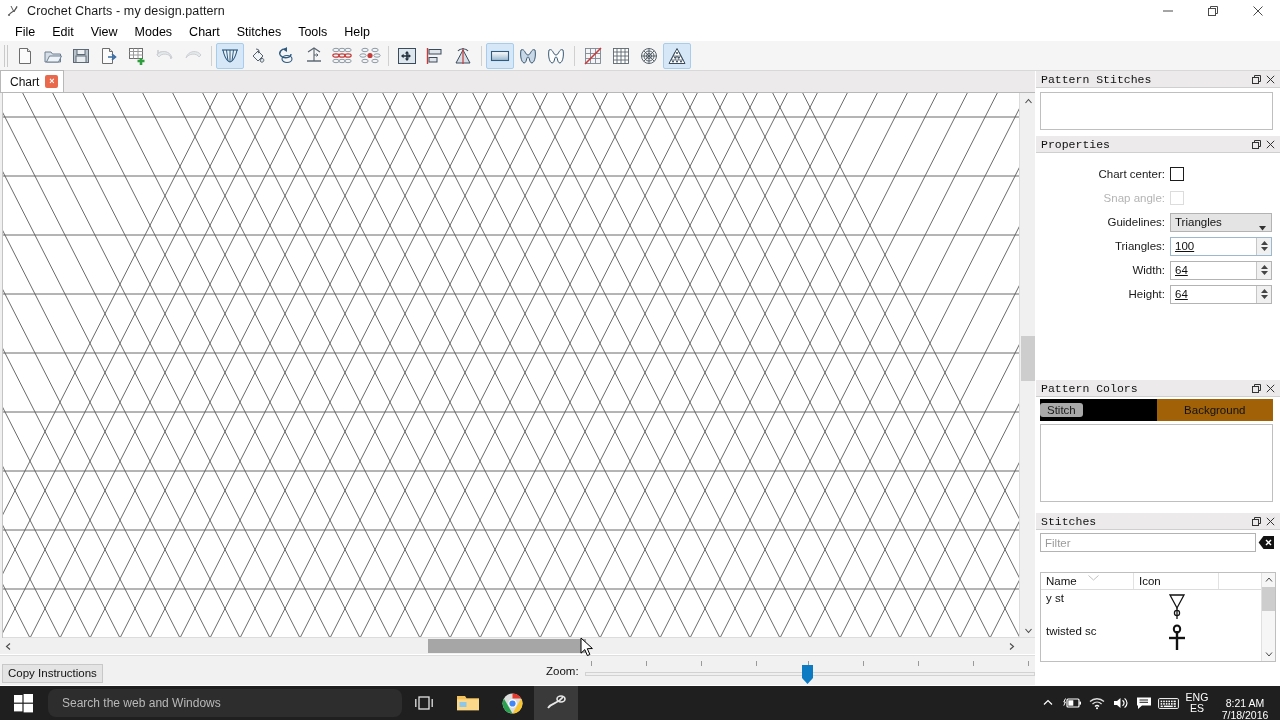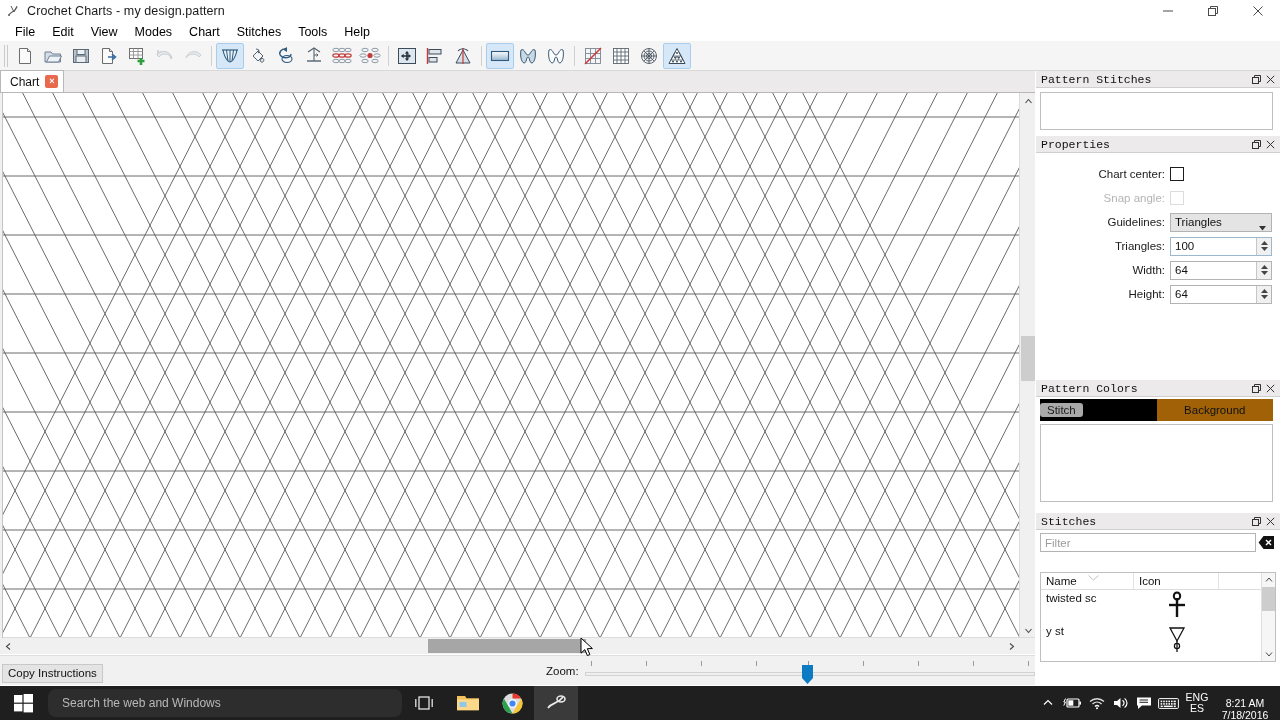--- a/index.html
+++ b/index.html
@@ -166,21 +166,21 @@
   .pcheck.dis { border-color: #dcdcdc; }
   .pselect {
     width: 102px; height: 19px; background: #e4e4e4; border: 1px solid #b3b3b3;
     display: flex; align-items: center; padding-left: 4px; font-size: 11.5px; color: #111;
     position: relative;
   }
   .pselect .caret { position: absolute; right: 5px; top: 7px; }
   .pspin {
     width: 102px; height: 19px; background: #fff; border: 1px solid #9bb8cf;
     display: flex; align-items: center; font-size: 11.5px; color: #111;
-    position: relative; padding-left: 4px;
+    position: relative; padding-left: 4px; text-decoration: underline;
   }
   .pspin.plain { border-color: #b3b3b3; }
   .spin-btns {
     position: absolute; right: 0; top: 0; width: 15px; height: 17px;
     background: #f0f0f0; border-left: 1px solid #c6c6c6;
     display: flex; flex-direction: column; align-items: center; justify-content: center; gap: 2px;
   }
 
   
   .pc-body { background:#fff; padding: 2px 7px 6px 4px; }
@@ -841,36 +841,36 @@
         <div class="st-head">
           <div class="st-th name">Name</div>
           <div class="st-th icon">Icon</div>
           <div class="st-sort">
             <svg width="11" height="6" viewBox="0 0 11 6">
                 <path d="M0.5 0.5 L5.5 5 L10.5 0.5" fill="none" stroke="#c0c0c0" stroke-width="1"></path>
               </svg>
           </div>
         </div>
         <div class="st-row">
+          <div class="st-name">y st</div>
+          <div class="st-icon">
+            <svg width="22" height="30" viewBox="0 0 22 30">
+              <path d="M4 4 L18 4 L11 17 z" fill="none" stroke="#111" stroke-width="1.3"></path>
+              <line x1="11" y1="17" x2="11" y2="28" stroke="#111" stroke-width="1.3"></line>
+              <circle cx="11" cy="22" r="2.6" fill="none" stroke="#111" stroke-width="1.2"></circle>
+            </svg>
+          </div>
+        </div>
+        <div class="st-row">
           <div class="st-name">twisted sc</div>
           <div class="st-icon">
             <svg width="22" height="30" viewBox="0 0 22 30">
               <ellipse cx="11" cy="5" rx="3.2" ry="3.6" fill="none" stroke="#111" stroke-width="2"></ellipse>
               <line x1="11" y1="7" x2="11" y2="26" stroke="#111" stroke-width="2.4"></line>
               <line x1="3" y1="14" x2="19" y2="14" stroke="#111" stroke-width="2.4"></line>
-            </svg>
-          </div>
-        </div>
-        <div class="st-row">
-          <div class="st-name">y st</div>
-          <div class="st-icon">
-            <svg width="22" height="30" viewBox="0 0 22 30">
-              <path d="M4 4 L18 4 L11 17 z" fill="none" stroke="#111" stroke-width="1.3"></path>
-              <line x1="11" y1="17" x2="11" y2="28" stroke="#111" stroke-width="1.3"></line>
-              <circle cx="11" cy="22" r="2.6" fill="none" stroke="#111" stroke-width="1.2"></circle>
             </svg>
           </div>
         </div>
         <div class="st-vscroll">
           <div class="st-vs-a" style="top:0">
             <svg width="8" height="8" viewBox="0 0 8 8">
                 <path d="M1 5.5 L4 2 L7 5.5" fill="none" stroke="#4a4a4a" stroke-width="1"></path>
               </svg>
           </div>
           <div class="st-vs-thumb"></div>

